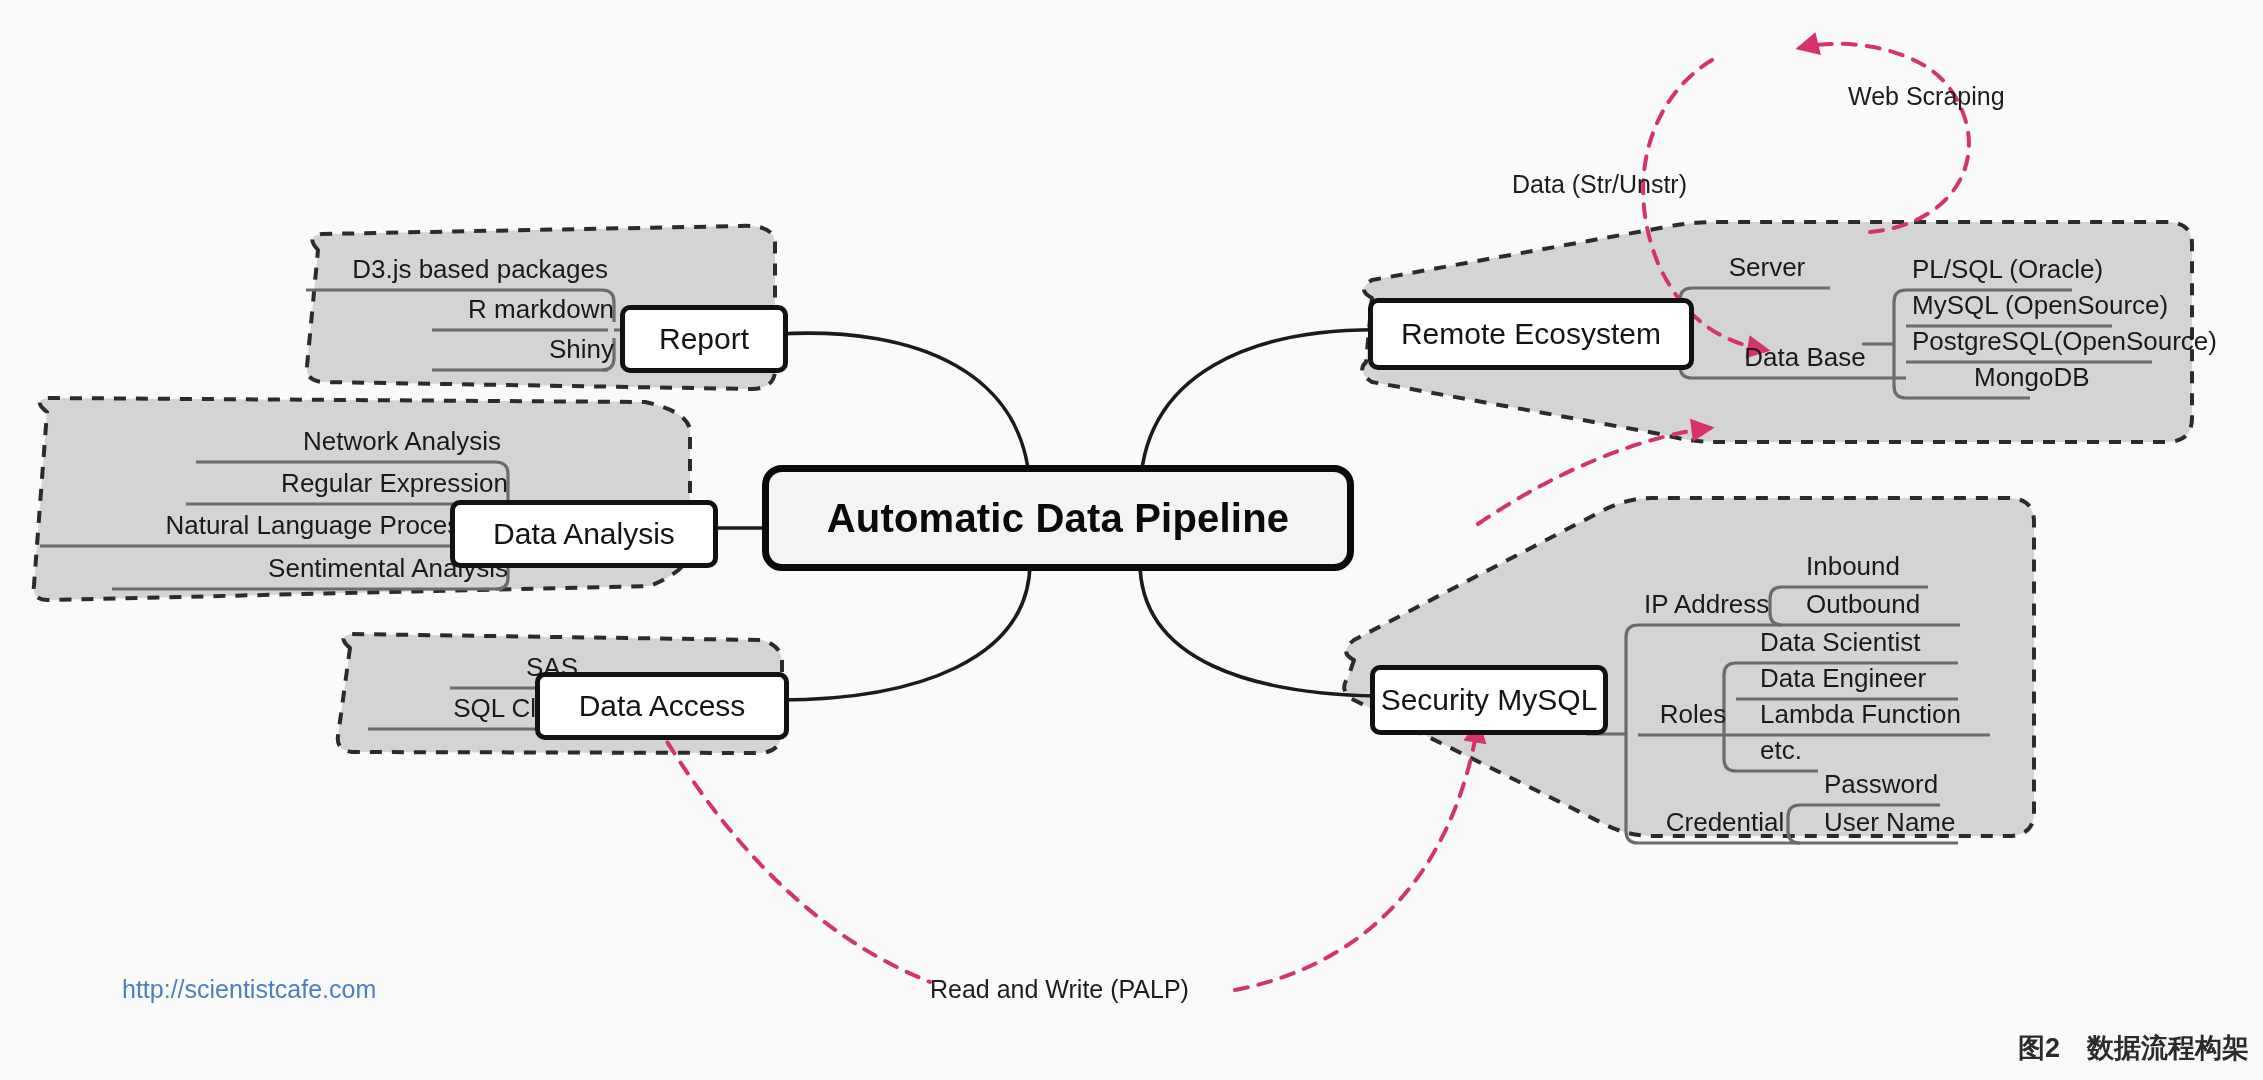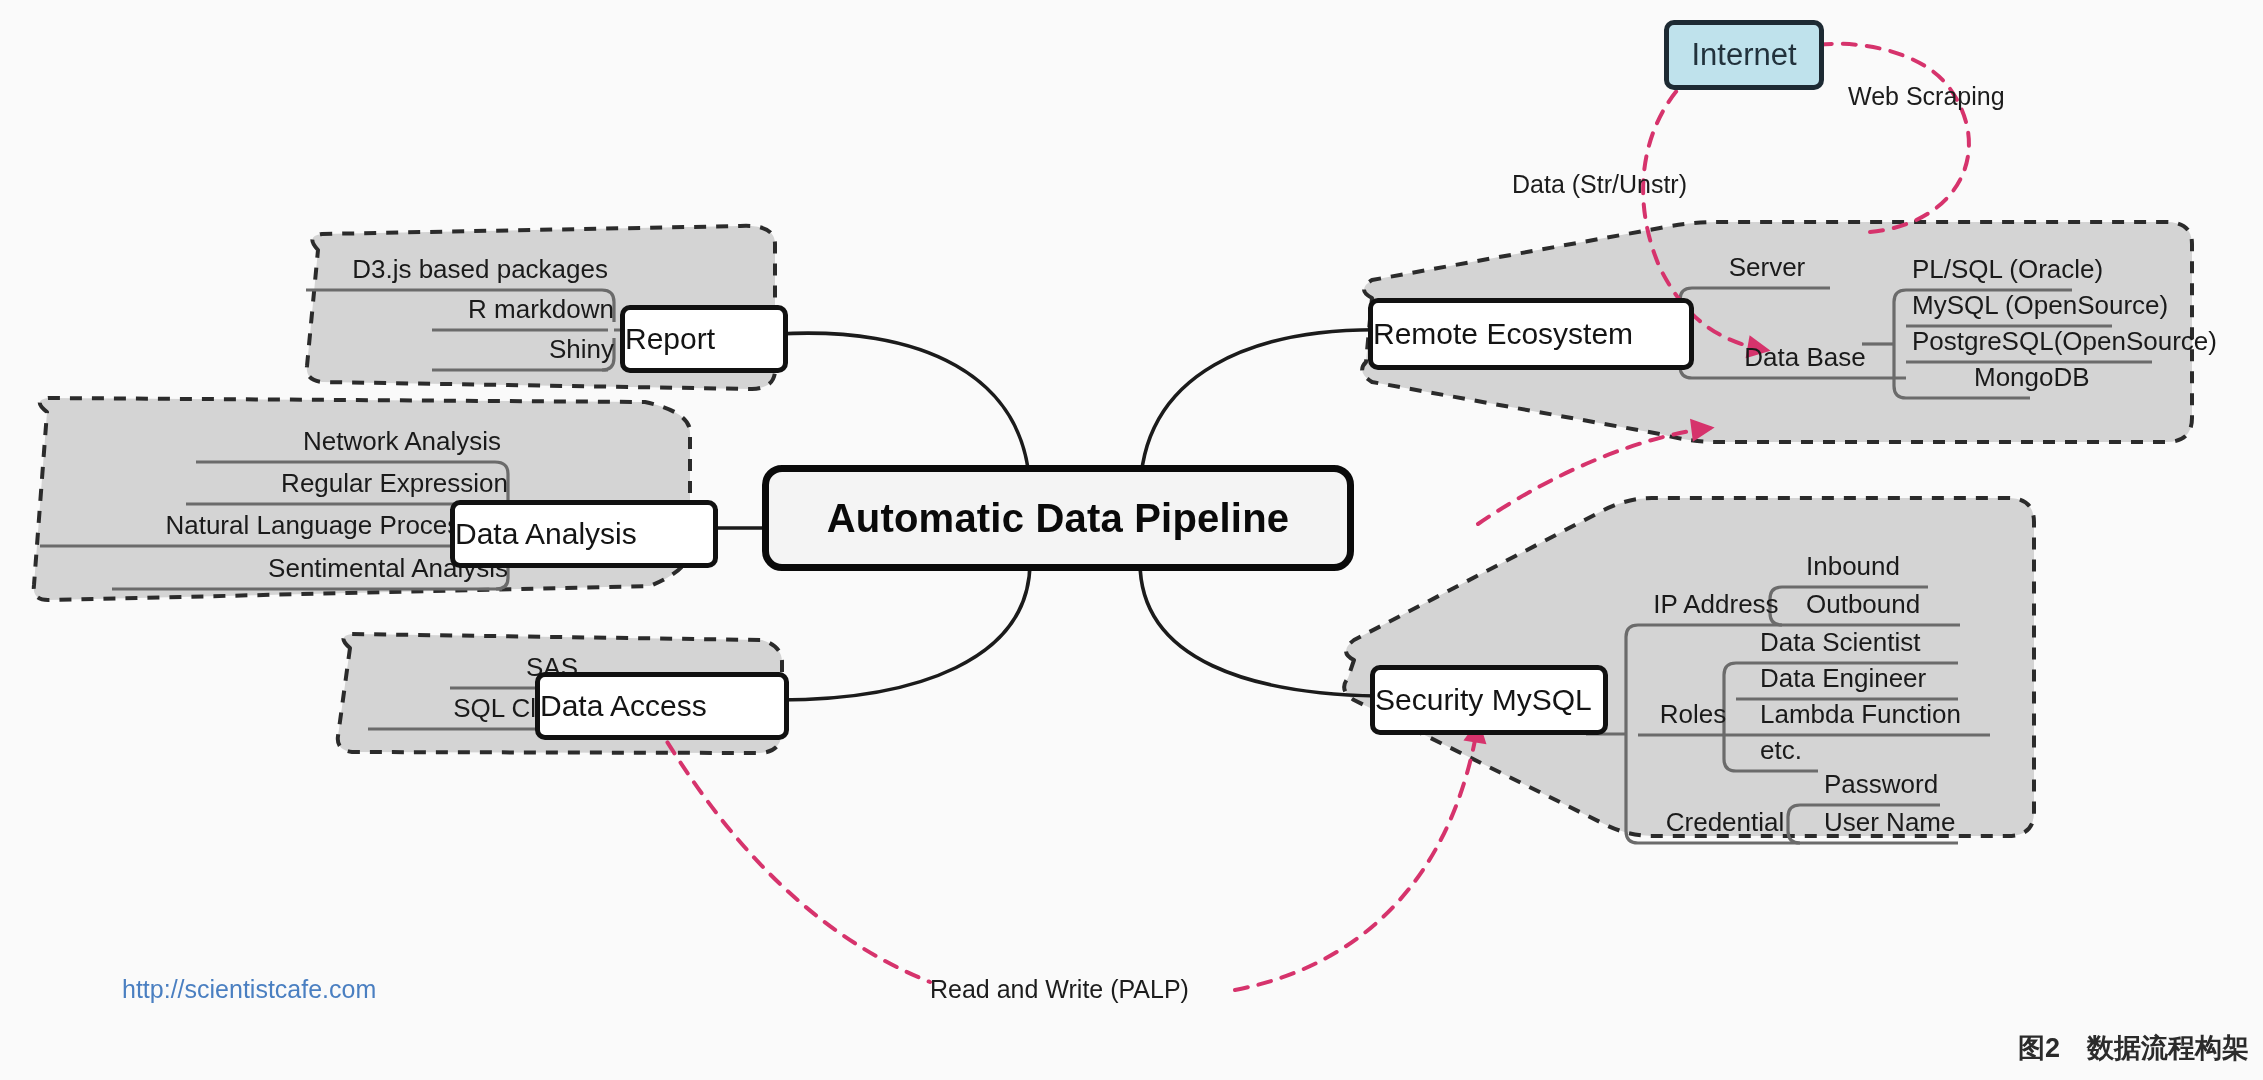--- a/index.html
+++ b/index.html
@@ -26,21 +26,21 @@
     font-weight:bold;
     font-size:40px;
     color:#0a0a0a;
     letter-spacing:.2px;
     z-index:40;
   }
 
   
   .node-main{
     position:absolute;
-    display:flex;align-items:center;justify-content:flex-start;
+    display:flex;align-items:center;justify-content:center;
     background:#ffffff;
     border:5px solid #111111;
     border-radius:10px;
     font-size:30px;
     color:#141414;
     z-index:40;
     white-space:nowrap;
   }
 
   
@@ -204,23 +204,20 @@
     </g>
     <g fill="none" stroke="#d6336c" stroke-width="4" stroke-dasharray="13 11" stroke-linecap="round">
       <path d="M 655 722 C 716 824 800 930 930 982"></path>
     </g>
   </svg>
 
   <div class="node-center" style="left:762px;top:465px;width:578px;height:92px;">
     <span>Automatic Data Pipeline</span>
   </div>
 
-  <div class="node-internet" style="left:1664px;top:20px;width:150px;height:60px;">
-    <span>Internet</span>
-  </div>
 
   <div class="node-main" style="left:620px;top:305px;width:158px;height:58px;">
     <span>Report</span>
   </div>
 
   <div class="node-main" style="left:450px;top:500px;width:258px;height:58px;">
     <span>Data Analysis</span>
   </div>
 
   <div class="node-main" style="left:535px;top:672px;width:244px;height:58px;">
@@ -277,21 +274,21 @@
   <div class="leaf la" style="left:1906px;top:292px;width:240px;">
     <span>MySQL (OpenSource)</span>
   </div>
   <div class="leaf la" style="left:1906px;top:328px;width:280px;">
     <span>PostgreSQL(OpenSource)</span>
   </div>
   <div class="leaf la" style="left:1968px;top:364px;width:180px;">
     <span>MongoDB</span>
   </div>
 
-  <div class="leaf" style="left:1638px;top:591px;width:144px;text-align:center;">
+  <div class="leaf" style="left:1638px;top:591px;width:144px;text-align:left;">
     <span>IP Address</span>
   </div>
   <div class="leaf la" style="left:1800px;top:553px;width:150px;">
     <span>Inbound</span>
   </div>
   <div class="leaf la" style="left:1800px;top:591px;width:170px;">
     <span>Outbound</span>
   </div>
 
   <div class="leaf" style="left:1638px;top:701px;width:98px;text-align:center;">

